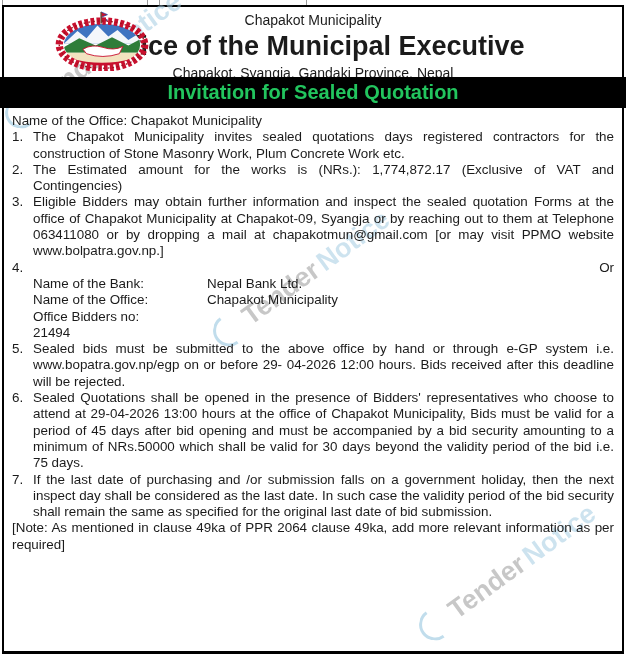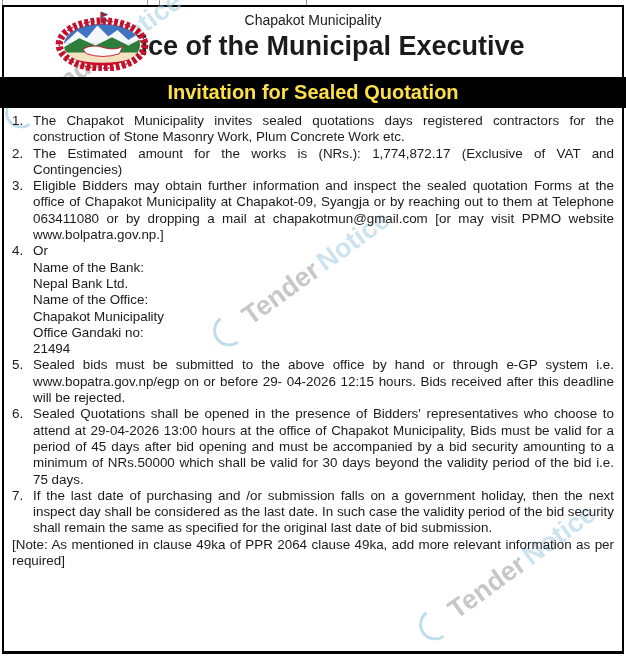--- a/index.html
+++ b/index.html
@@ -26,30 +26,30 @@
   .wm2{left:196px;top:262px;}
   .wm3{left:402px;top:556px;}
   
   .header{position:absolute;left:4px;top:8px;width:618px;text-align:center;z-index:2;}
   .hdr-line1{font-size:14px;padding-top:4px;}
   .hdr-line2{font-size:27px;font-weight:bold;padding-top:3px;}
   .hdr-line3{font-size:14px;padding-top:3px;}
   .logo{position:absolute;left:52px;top:11px;width:100px;height:60px;z-index:3;}
   
   .title-bar{position:absolute;left:0;top:77px;width:626px;height:31px;background:#000;
-    color:#fde047;font-size:20px;font-weight:bold;text-align:center;line-height:31px;z-index:2;}
+    color:#22c55e;font-size:20px;font-weight:bold;text-align:center;line-height:31px;z-index:2;}
   
   .content{position:absolute;left:12px;top:113px;width:602px;z-index:2;
     font-size:13.4px;line-height:16.3px;}
   .info-line{white-space:nowrap;}
   .date-line .dl{display:inline-block;min-width:176px;}
   .item{position:relative;padding-left:21px;text-align:justify;}
   .item .num{position:absolute;left:0;top:0;}
-  .or-sep{text-align:left;}
-  .bank-row{display:flex;flex-direction:column;}
+  .or-sep{text-align:right;}
+  .bank-row{display:flex;}
   .bank-row .bl{width:174px;flex:0 0 auto;}
   .note{text-align:justify;}
 </style>
 </head>
 <body>
 
 <div class="page">
 
   <div class="top-frag frag-a"></div>
   <div class="top-frag frag-b"></div>
@@ -90,28 +90,33 @@
       <path d="M20 52 q35 10 70 0 l-3 7 q-32 8 -64 0 Z" fill="#c8102e"></path>
     </g>
 
     <ellipse cx="55" cy="37" rx="47" ry="26" fill="none" stroke="#c8102e" stroke-width="8" stroke-dasharray="4 2.5"></ellipse>
     <ellipse cx="55" cy="37" rx="47" ry="26" fill="none" stroke="#9e1220" stroke-width="1.5" stroke-dasharray="2 3"></ellipse>
   </svg>
 
   <div class="header">
     <div class="hdr-line1">Chapakot Municipality</div>
     <div class="hdr-line2">Office of the Municipal Executive</div>
+    <div class="hdr-line3">Chapakot, Syangja, Gandaki Province, Nepal</div>
   </div>
 
   <div class="title-bar">
     <span>Invitation for Sealed Quotation</span>
   </div>
 
   <div class="content">
 
+    <div class="info-line">
+      <span>Name of the Office:</span>
+      <span>Chapakot Municipality</span>
+    </div>
 
     <div class="item">
       <span class="num">1.</span>
       <span>The Chapakot Municipality invites sealed quotations days registered contractors for the construction of Stone Masonry Work, Plum Concrete Work etc.</span>
     </div>
 
     <div class="item">
       <span class="num">2.</span>
       <span>The Estimated amount for the works is (NRs.): 1,774,872.17 (Exclusive of VAT and Contingencies)</span>
     </div>
@@ -126,30 +131,30 @@
       <div class="or-sep">Or</div>
       <div class="bank-row">
         <span class="bl">Name of the Bank:</span>
         <span>Nepal Bank Ltd.</span>
       </div>
       <div class="bank-row">
         <span class="bl">Name of the Office:</span>
         <span>Chapakot Municipality</span>
       </div>
       <div class="bank-row">
-        <span class="bl">Office Gandaki no:</span>
+        <span class="bl">Office Bidders no:</span>
       </div>
       <div class="bank-row">
         <span>21494</span>
       </div>
     </div>
 
     <div class="item">
       <span class="num">5.</span>
-      <span>Sealed bids must be submitted to the above office by hand or through e-GP system i.e. www.bopatra.gov.np/egp on or before 29- 04-2026 12:15 hours. Bids received after this deadline will be rejected.</span>
+      <span>Sealed bids must be submitted to the above office by hand or through e-GP system i.e. www.bopatra.gov.np/egp on or before 29- 04-2026 12:00 hours. Bids received after this deadline will be rejected.</span>
     </div>
 
     <div class="item">
       <span class="num">6.</span>
       <span>Sealed Quotations shall be opened in the presence of Bidders' representatives who choose to attend at 29-04-2026 13:00 hours at the office of Chapakot Municipality, Bids must be valid for a period of 45 days after bid opening and must be accompanied by a bid security amounting to a minimum of NRs.50000 which shall be valid for 30 days beyond the validity period of the bid i.e. 75 days.</span>
     </div>
 
     <div class="item">
       <span class="num">7.</span>
       <span>If the last date of purchasing and /or submission falls on a government holiday, then the next inspect day shall be considered as the last date. In such case the validity period of the bid security shall remain the same as specified for the original last date of bid submission.</span>

